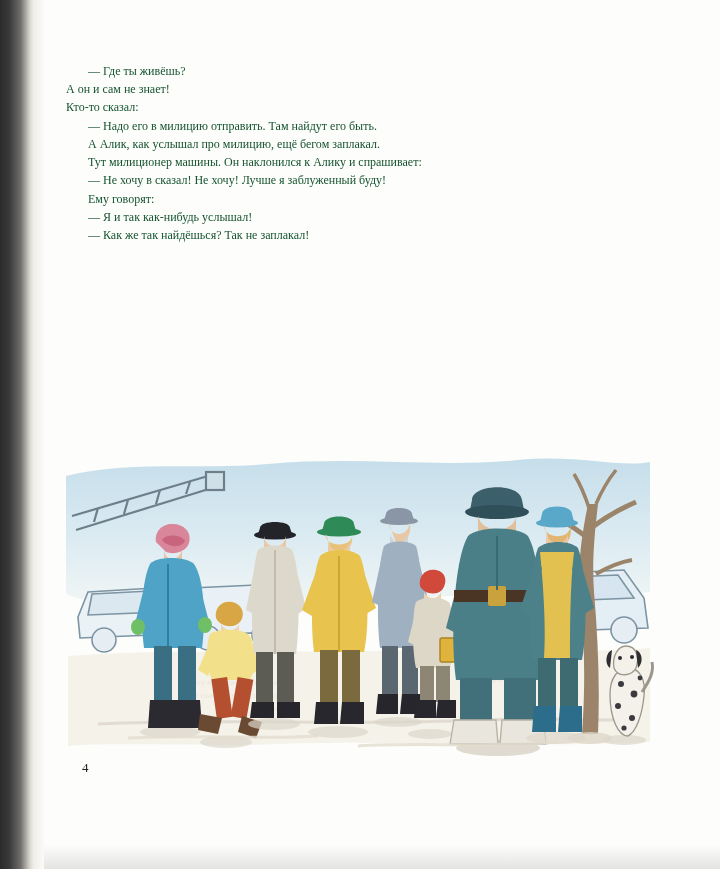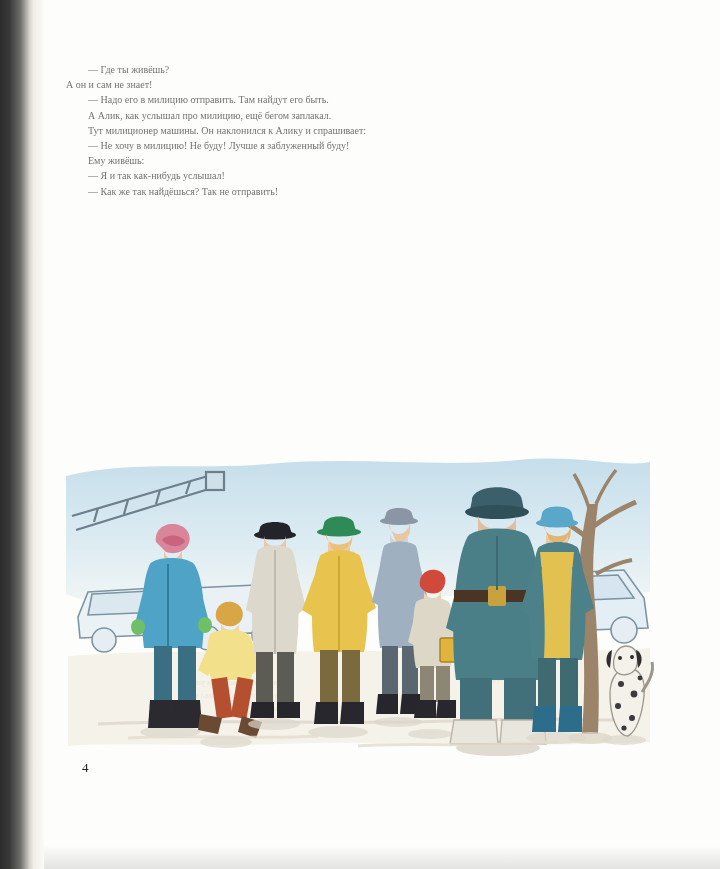--- a/index.html
+++ b/index.html
@@ -37,23 +37,23 @@
     position: absolute;
     left: 44px; top: 0;
     width: 676px; height: 869px;
     background: #fdfdfb;
   }
   .text-block {
     position: absolute;
     left: 66px;
     top: 62px;
     width: 520px;
-    font-size: 10px;
+    font-size: 12px;
     line-height: 1.52;
-    color: #737373;
+    color: #14532d;
     text-align: justify;
     hyphens: none;
   }
   .text-block p {
     margin: 0;
   }
   .indent {
     text-indent: 22px;
   }
   .noindent {
@@ -118,27 +118,28 @@
 <div class="page">
 
   <div class="gutter"></div>
   <div class="gutter-edge"></div>
 
   <div class="paper"></div>
 
   <div class="text-block">
     <p class="indent">— Где ты живёшь?</p>
     <p class="noindent">А он и сам не знает!</p>
+    <p class="noindent">Кто-то сказал:</p>
     <p class="indent">— Надо его в милицию отправить. Там найдут его быть.</p>
     <p class="indent">А Алик, как услышал про милицию, ещё бегом заплакал.</p>
     <p class="indent">Тут милиционер машины. Он наклонился к Алику и спрашивает:</p>
-    <p class="indent">— Не хочу в милицию! Не буду! Лучше я заблуженный буду!</p>
-    <p class="indent">Ему живёшь:</p>
+    <p class="indent">— Не хочу в сказал! Не хочу! Лучше я заблуженный буду!</p>
+    <p class="indent">Ему говорят:</p>
     <p class="indent">— Я и так как-нибудь услышал!</p>
-    <p class="indent">— Как же так найдёшься? Так не отправить!</p>
+    <p class="indent">— Как же так найдёшься? Так не заплакал!</p>
   </div>
 
   <div class="bleed">мальчик потерялся на улице города и громко плакал возле машины</div>
   <div class="bleed2">найдут адрес скоро</div>
 
   <div class="illus">
     <svg viewBox="0 0 600 330" width="600" height="330" xmlns="http://www.w3.org/2000/svg">
       <defs>
         <linearGradient id="skyg" x1="0" y1="0" x2="0" y2="1">
           <stop offset="0%" stop-color="#bcd9e8"></stop>

